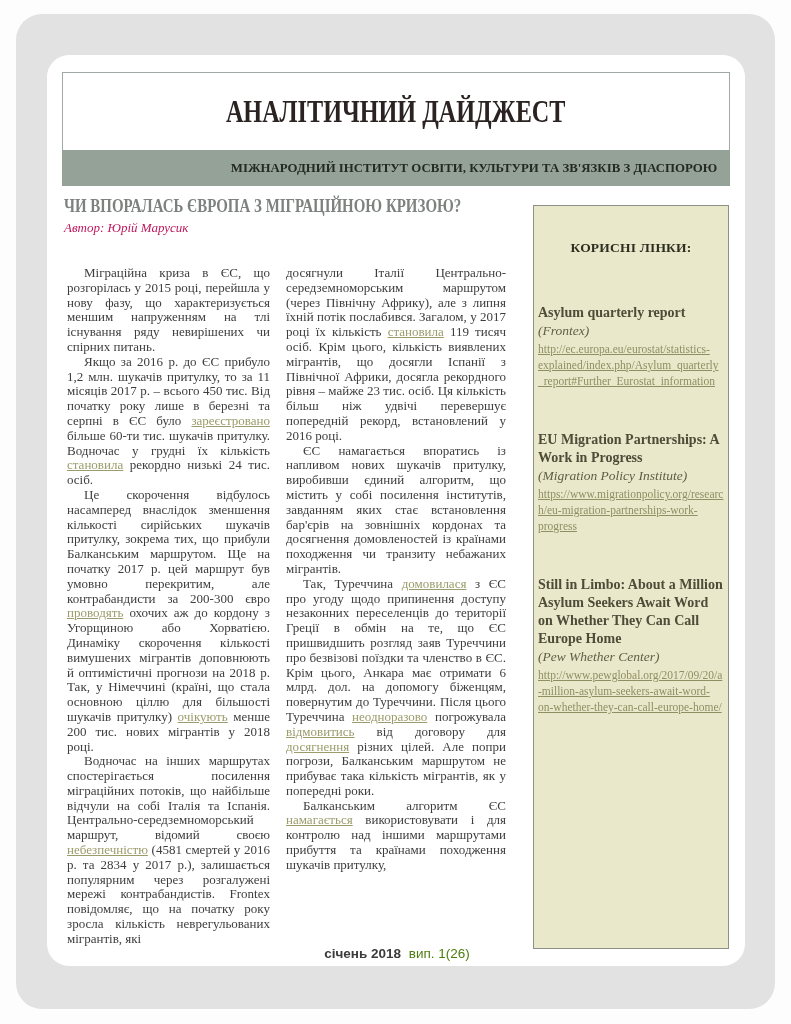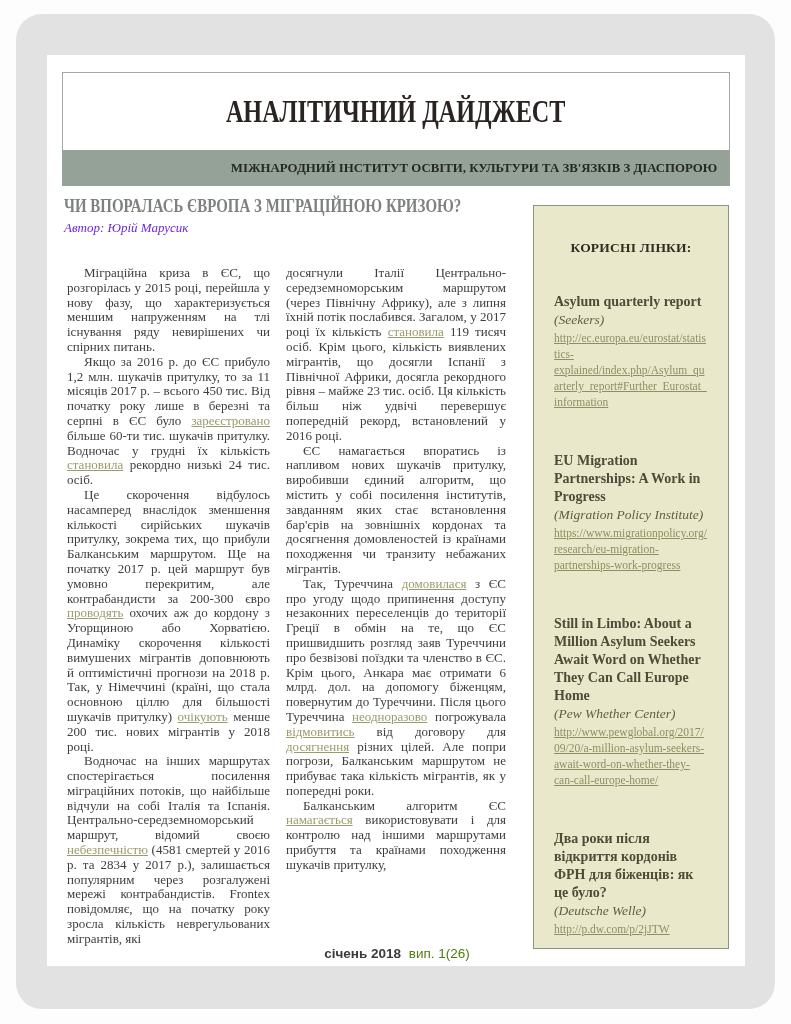--- a/index.html
+++ b/index.html
@@ -8,20 +8,21 @@
     position:relative; width:791px; height:1024px; overflow:hidden;
     background:#fdfdfd; font-family:"Liberation Serif", serif;
   }
   .frame {
     position:absolute; left:16px; top:14px; width:759px; height:995px;
     background:#e2e2e2; border-radius:26px;
   }
   .page {
     position:absolute; left:47px; top:55px; width:698px; height:911px;
     background:#ffffff;
+    border-radius:22px;
   }
   
   .masthead {
     position:absolute; left:15px; top:17px; width:668px; height:78px;
     background:#ffffff; border:1px solid #a2aaa5; border-bottom:none;
     display:flex; align-items:center; justify-content:center;
   }
   .masthead h1 {
     font-size:31px; font-weight:bold; color:#2a2321; letter-spacing:0px;
     transform:scaleX(0.78); transform-origin:center; white-space:nowrap;
@@ -33,45 +34,45 @@
   .subbar span {
     font-size:13.5px; font-weight:bold; color:#242a22; letter-spacing:0px;
     transform:scaleX(0.95); white-space:nowrap;
   }
   
   .article-head { position:absolute; left:17px; top:141px; width:470px; }
   .article-head h2 {
     font-size:18px; font-weight:bold; color:#7d827f; white-space:nowrap;
     transform:scaleX(0.83); transform-origin:left; letter-spacing:0px;
   }
-  .author-line { font-style:italic; font-size:13px; color:#6d28d9; margin-top:3px; }
+  .author-line { font-style:italic; font-size:13px; color:#be185d; margin-top:3px; }
   .author-role { font-style:italic; font-size:13px; color:#3e3e3e; padding-left:38px; margin-top:1px; }
   
   .col { position:absolute; top:211px; text-align:justify; color:#3d3d3d;
          font-size:13px; line-height:14.8px; }
   .col1 { left:20px;  width:203px; }
   .col2 { left:239px; width:220px; }
   .para { text-indent:17px; }
   .para.noindent { text-indent:0; }
   .tlink {
     color:#9b9b6b; text-decoration:underline; text-decoration-color:#9b9b6b;
     cursor:pointer;
     margin-top:16px;
   }
   
   .sidebar {
     position:absolute; left:486px; top:150px; width:196px; height:744px;
-    background:#eae8cb; border:1px solid #8e9188; padding:20px 20px;
+    background:#eae8cb; border:1px solid #8e9188; padding:20px 4px;
   }
   .sidebar-title {
     text-align:center; font-weight:bold; font-size:13.5px; color:#2e2e20;
     margin-top:14px; letter-spacing:0.2px;
   }
   .link-item { margin-top:42px; }
-  .link-item.first { margin-top:37px; }
+  .link-item.first { margin-top:48px; }
   .li-title { font-weight:bold; font-size:14px; line-height:1.28; color:#4c4c38; }
   .li-source { font-style:italic; font-size:13.5px; color:#5e5e45; margin-top:1px; }
   .li-url {
     display:block; font-size:11.5px; line-height:1.4; color:#8f8f63;
     text-decoration:underline; overflow-wrap:anywhere; margin-top:2px; cursor:pointer;
   }
   
   .footer {
     position:absolute; left:30px; top:891px; width:640px; text-align:center;
     font-family:"Liberation Sans", sans-serif; font-size:13.5px;
@@ -110,37 +111,32 @@
         <p class="para"><span>ЄС намагається впоратись із напливом нових шукачів притулку, виробивши єдиний алгоритм, що містить у собі посилення інститутів, завданням яких стає встановлення бар'єрів на зовнішніх кордонах та досягнення домовленостей із країнами походження чи транзиту небажаних мігрантів.</span></p>
         <p class="para"><span>Так, Туреччина </span><a class="tlink">домовилася</a><span> з ЄС про угоду щодо припинення доступу незаконних переселенців до території Греції в обмін на те, що ЄС пришвидшить розгляд заяв Туреччини про безвізові поїздки та членство в ЄС. Крім цього, Анкара має отримати 6 млрд. дол. на допомогу біженцям, повернутим до Туреччини. Після цього Туреччина </span><a class="tlink">неодноразово</a><span> погрожувала </span><a class="tlink">відмовитись</a><span> від договору для </span><a class="tlink">досягнення</a><span> різних цілей. Але попри погрози, Балканським маршрутом не прибуває така кількість мігрантів, як у попередні роки.</span></p>
         <p class="para"><span>Балканським алгоритм ЄС </span><a class="tlink">намагається</a><span> використовувати і для контролю над іншими маршрутами прибуття та країнами походження шукачів притулку,</span></p>
       </div>
 
     <aside class="sidebar">
       <div class="sidebar-title">КОРИСНІ ЛІНКИ:</div>
       <div id="sidebar-items">
           <div class="link-item first">
             <div class="li-title">Asylum quarterly report</div>
-            <div class="li-source">(Seekers)</div>
+            <div class="li-source">(Frontex)</div>
             <a class="li-url">http://ec.europa.eu/eurostat/statistics-explained/index.php/Asylum_quarterly_report#Further_Eurostat_information</a>
           </div>
           <div class="link-item">
             <div class="li-title">EU Migration Partnerships: A Work in Progress</div>
             <div class="li-source">(Migration Policy Institute)</div>
             <a class="li-url">https://www.migrationpolicy.org/research/eu-migration-partnerships-work-progress</a>
           </div>
           <div class="link-item">
             <div class="li-title">Still in Limbo: About a Million Asylum Seekers Await Word on Whether They Can Call Europe Home</div>
             <div class="li-source">(Pew Whether Center)</div>
             <a class="li-url">http://www.pewglobal.org/2017/09/20/a-million-asylum-seekers-await-word-on-whether-they-can-call-europe-home/</a>
-          </div>
-          <div class="link-item">
-            <div class="li-title">Два роки після відкриття кордонів ФРН для біженців: як це було?</div>
-            <div class="li-source">(Deutsche Welle)</div>
-            <a class="li-url">http://p.dw.com/p/2jJTW</a>
           </div>
         </div>
     </aside>
 
     <div class="footer">
       <span class="f-bold">січень 2018</span>
       <span class="f-light">вип. 1(26)</span>
     </div>
 
   </div>

